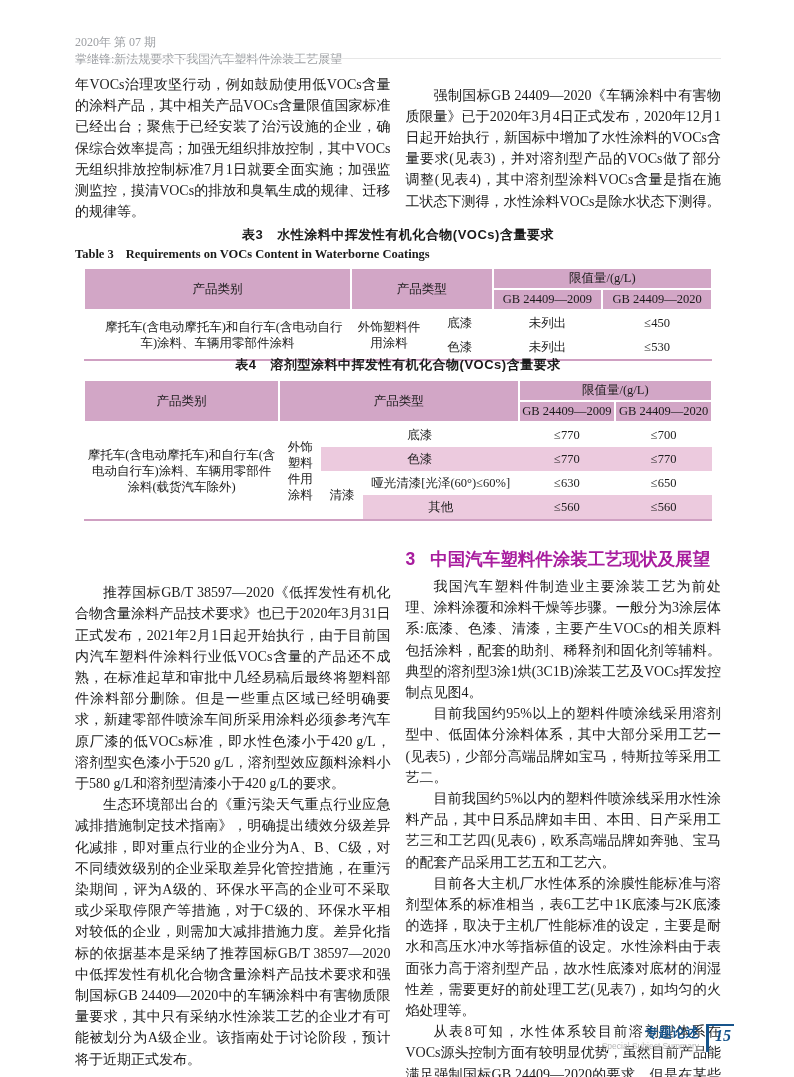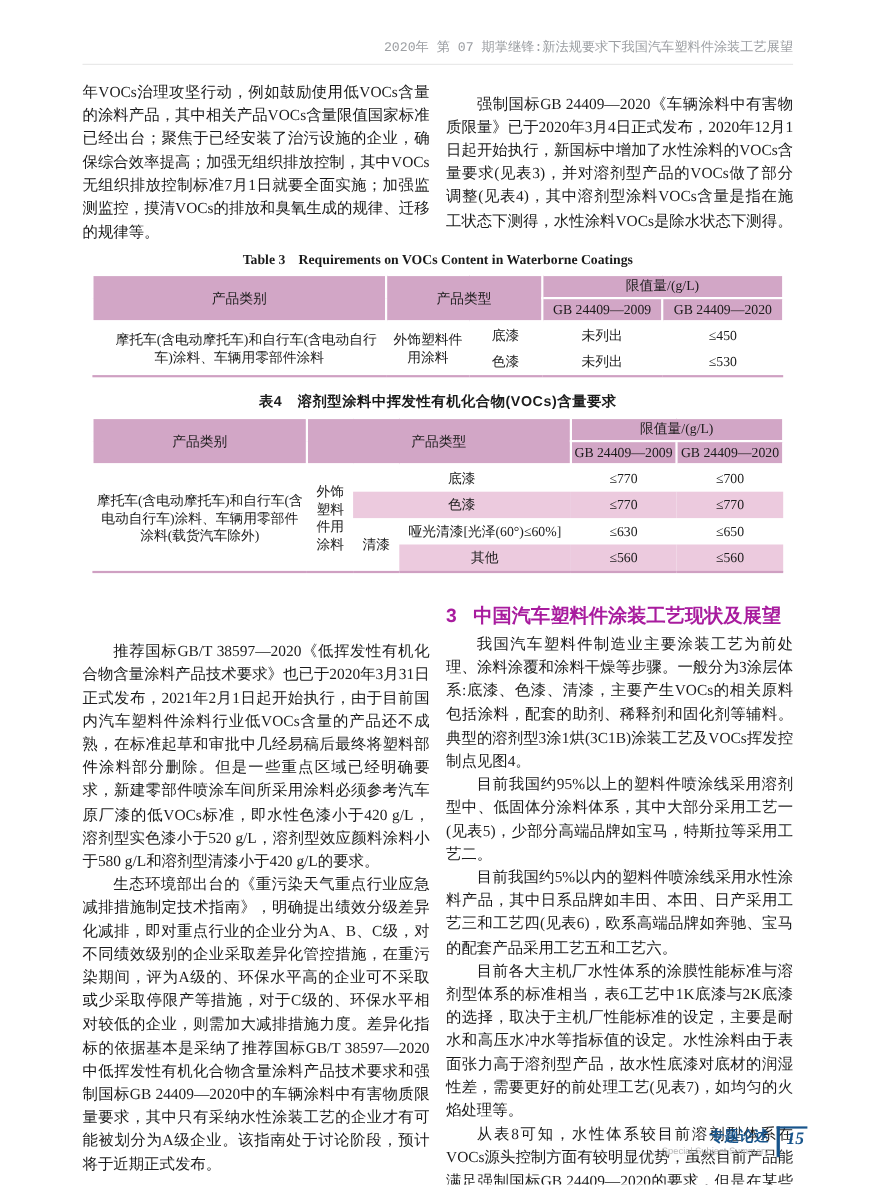--- a/index.html
+++ b/index.html
@@ -1,36 +1,36 @@
 <!DOCTYPE html>
 <html><head>
 <meta charset="utf-8">
 <style>
   html,body{margin:0;padding:0;background:#ffffff;}
   .page{position:relative;width:794px;height:1077px;background:#ffffff;overflow:hidden;
         font-family:"Liberation Serif","DejaVu Serif",serif;color:#1b1b1b;}
   
-  .hdr{position:absolute;top:34px;left:75px;width:646px;display:flex;justify-content:flex-end;
-       font-family:Liberation Mono, monospace;font-size:12px;color:#9c9fa3;}
+  .hdr{position:absolute;top:34px;left:75px;width:646px;display:flex;justify-content:space-between;
+       font-family:Liberation Serif, serif;font-size:12px;color:#9c9fa3;flex-direction:column;}
   .hdr-rule{position:absolute;top:58px;left:75px;width:646px;border-top:1px solid #e7e7e7;}
   
   .cols{position:absolute;left:75px;width:646px;display:flex;gap:15px;align-items:center;}
   .top-cols{top:74px;}
   .bottom-cols{top:546px;}
   .col{width:315.5px;}
   p.body{margin:0;font-size:14px;line-height:21.2px;text-align:justify;}
   p.indent{text-indent:2em;}
   
   .tblock{position:absolute;left:75px;width:646px;}
   .t3{top:226px;}
   .t4{top:356px;}
   .tb-title-zh{font-family:"Liberation Sans","DejaVu Sans",sans-serif;font-weight:bold;font-size:13px;
                text-align:center;letter-spacing:.5px;}
   .tb-title-zh .tag{margin-right:14px;}
-  .tb-title-en{font-size:12.5px;font-weight:bold;text-align:center;margin-top:3px;}
+  .tb-title-en{font-size:12.5px;font-weight:bold;text-align:left;margin-top:3px;}
   .tb-title-en .tag{margin-right:12px;}
   table.vt{width:630px;margin:5px auto 0;border-collapse:collapse;font-size:12.5px;
            border-top:2px solid #3a3a3a;border-bottom:2px solid #cfa0c2;}
   table.vt thead{border-bottom:1.5px solid #4a4a4a;}
   table.vt th{background:#d2a6c6;border:2px solid #ffffff;font-weight:normal;text-align:center;
               padding:2px 2px;line-height:15px;}
   table.vt td{padding:4px 3px;text-align:center;vertical-align:middle;line-height:16px;}
   td.cat3{text-align:left;text-indent:1em;padding-left:6px;}
   td.cat4{text-align:center;padding:2px 4px;}
   td.grp{text-align:center;}
@@ -61,20 +61,23 @@
     <span>掌继锋:新法规要求下我国汽车塑料件涂装工艺展望</span>
   </div>
   <div class="hdr-rule"></div>
 
   <div class="cols top-cols">
     <p class="body col">年VOCs治理攻坚行动，例如鼓励使用低VOCs含量的涂料产品，其中相关产品VOCs含量限值国家标准已经出台；聚焦于已经安装了治污设施的企业，确保综合效率提高；加强无组织排放控制，其中VOCs无组织排放控制标准7月1日就要全面实施；加强监测监控，摸清VOCs的排放和臭氧生成的规律、迁移的规律等。</p>
     <p class="body col indent">强制国标GB 24409—2020《车辆涂料中有害物质限量》已于2020年3月4日正式发布，2020年12月1日起开始执行，新国标中增加了水性涂料的VOCs含量要求(见表3)，并对溶剂型产品的VOCs做了部分调整(见表4)，其中溶剂型涂料VOCs含量是指在施工状态下测得，水性涂料VOCs是除水状态下测得。</p>
   </div>
 
   <div class="tblock t3">
+    <div class="tb-title-zh">
+      <span class="tag">表3</span><span>水性涂料中挥发性有机化合物(VOCs)含量要求</span>
+    </div>
     <div class="tb-title-en">
       <span class="tag">Table 3</span><span>Requirements on VOCs Content in Waterborne Coatings</span>
     </div>
     <table class="vt">
       <colgroup>
           <col style="width:268px">
           <col style="width:76px">
           <col style="width:66px">
           <col style="width:110px">
           <col style="width:110px">

